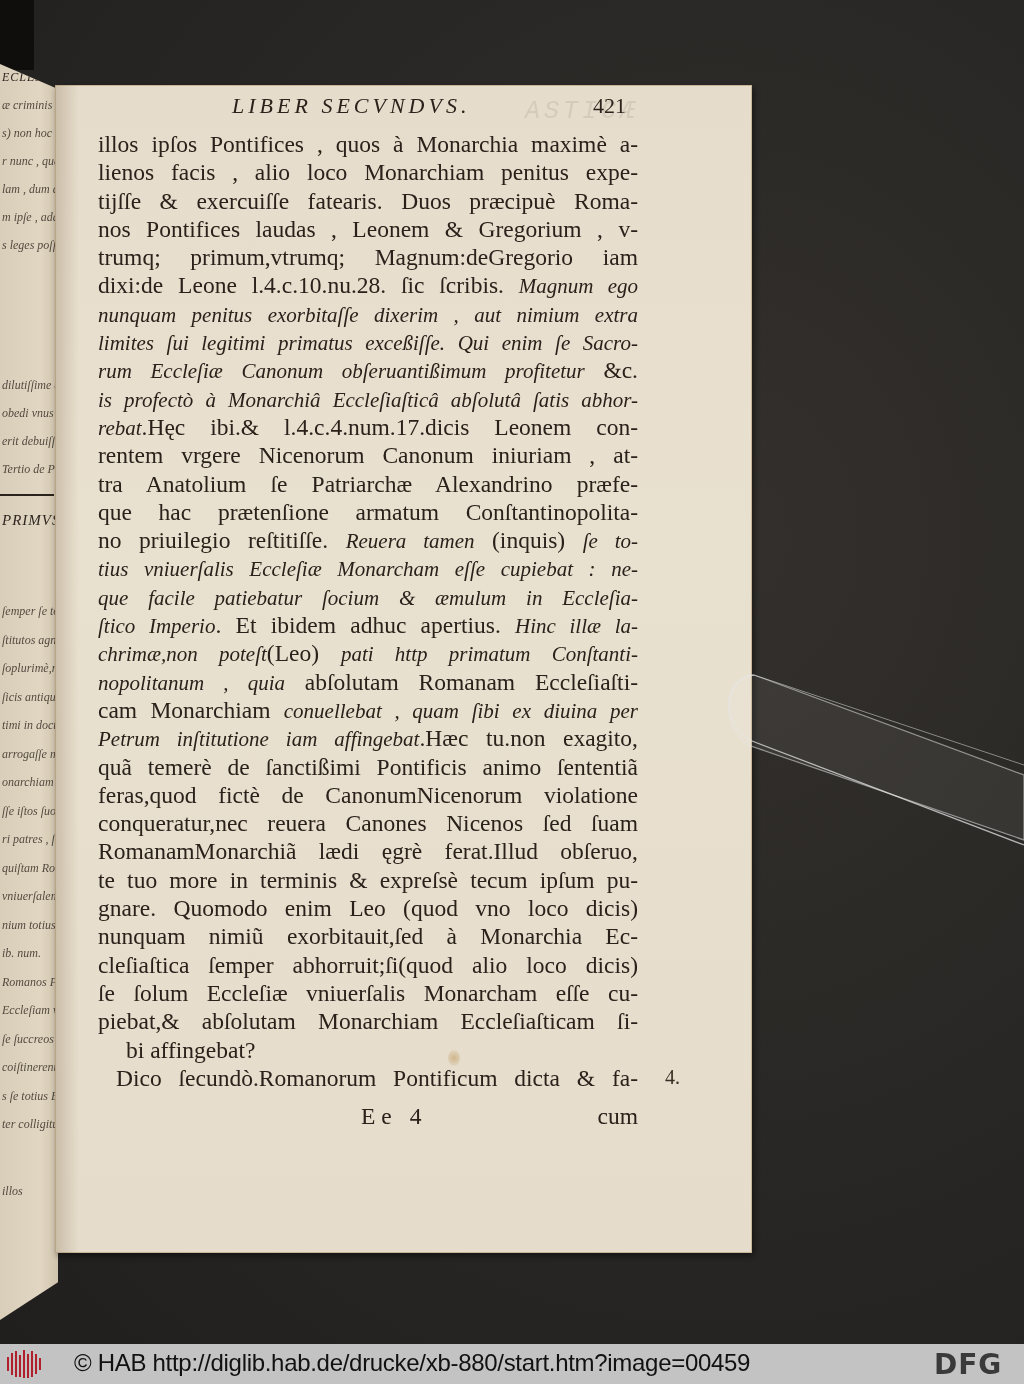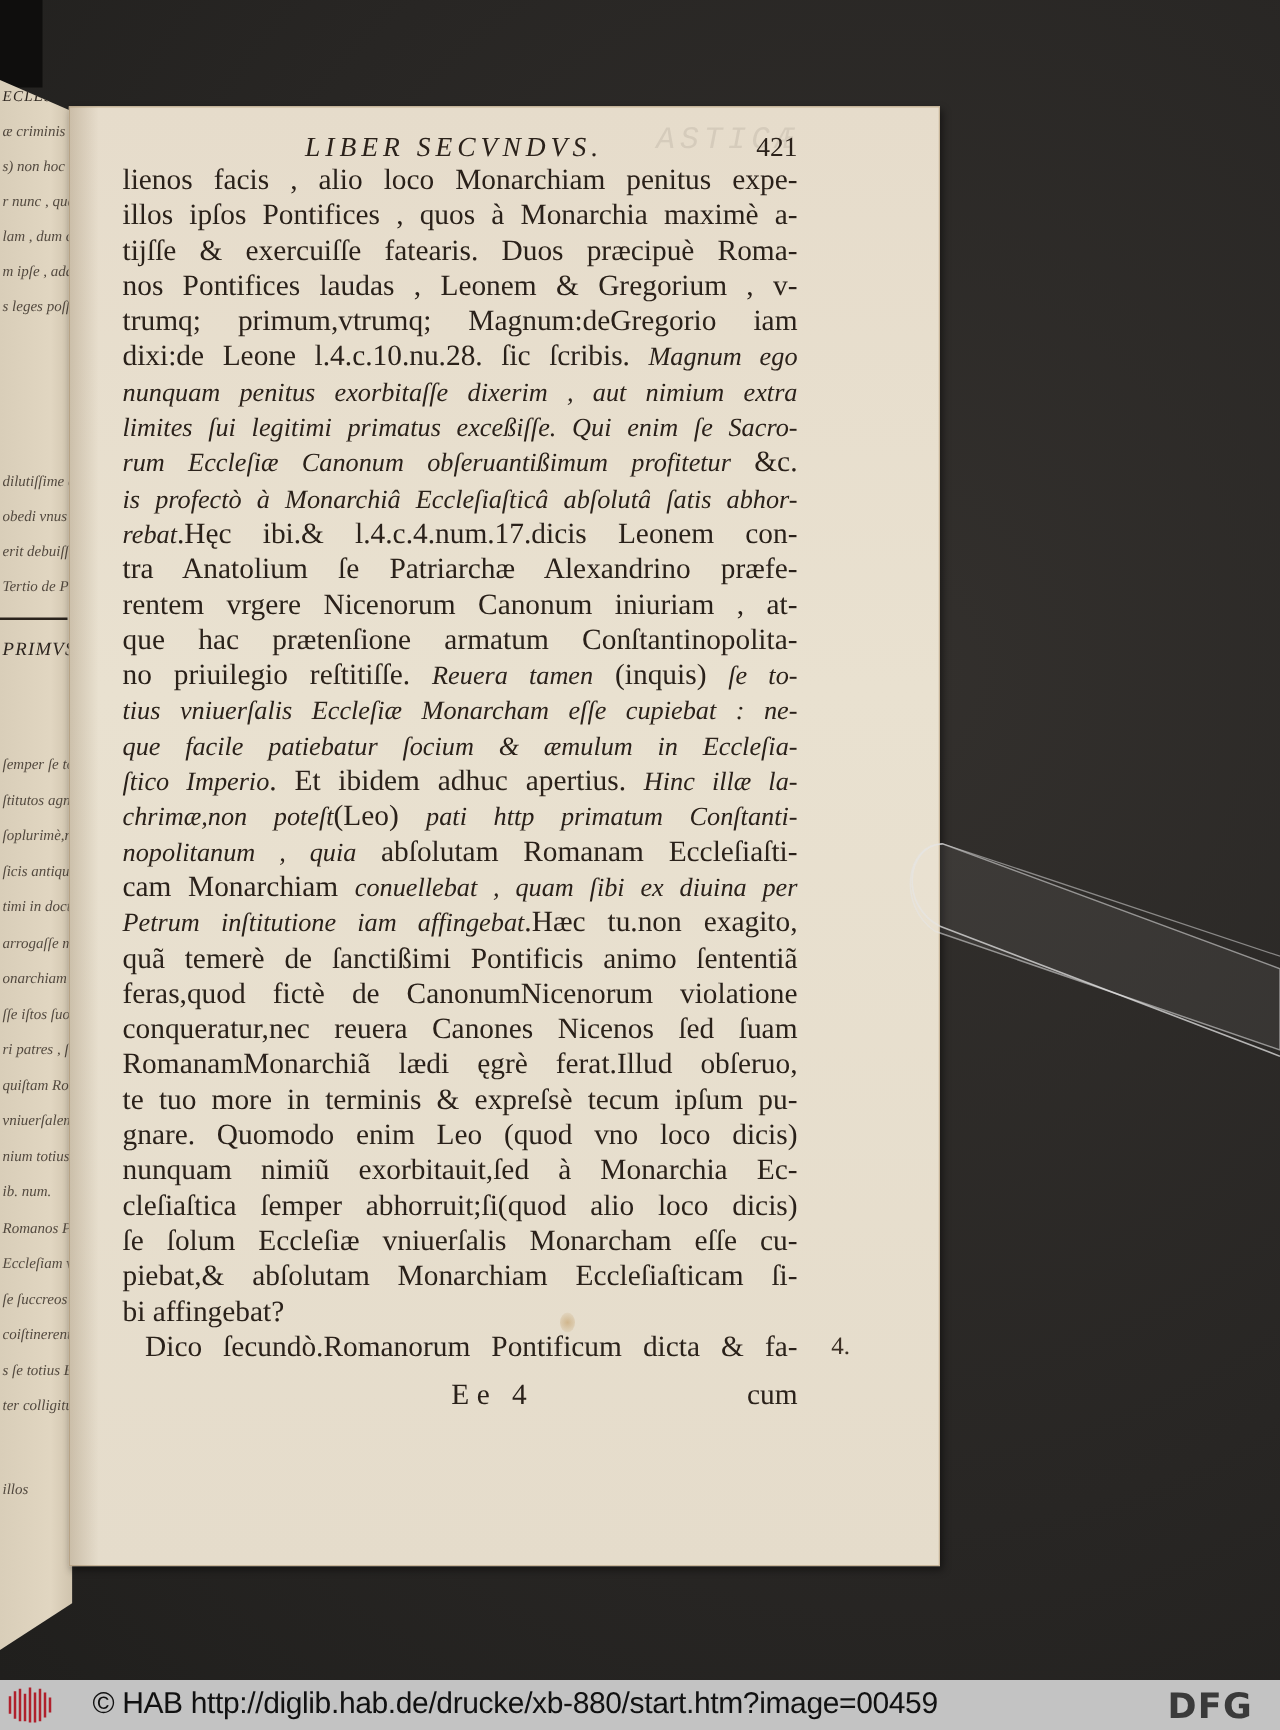--- a/index.html
+++ b/index.html
@@ -35,40 +35,40 @@
   .page {
     position: absolute; left: 55px; top: 85px; width: 697px; height: 1168px;
     background: linear-gradient(180deg, #e6dccb 0%, #e9e1d0 40%, #e5dccb 100%);
     box-shadow: 0 0 0 1px #c8b598 inset, 2px 3px 6px rgba(0,0,0,.45);
   }
   .page::before {
     content: ""; position: absolute; left: 0; top: 0; width: 24px; height: 100%;
     background: linear-gradient(90deg, rgba(150,130,100,.35), rgba(150,130,100,0));
   }
   .running-head {
-    position: absolute; top: 8px; left: 16px; width: 697px; height: 30px; margin-top: 12px;
+    position: absolute; top: 8px; left: 4px; width: 697px; height: 30px;
   }
   .running-head .title {
     position: absolute; left: 173px; top: 0;
     font-family: "Liberation Serif", serif; font-style: italic;
     font-size: 22px; letter-spacing: 4px; color: #2b221b;
   }
   .running-head .folio {
     position: absolute; left: 534px; top: 0;
     font-family: "Liberation Serif", serif; font-size: 22px; color: #2b221b;
   }
   .text-block {
     position: absolute; left: 43px; top: 45px; width: 540px;
     font-family: "Liberation Serif", serif; font-size: 23.5px; color: #2a211a;
   }
   .line {
     height: 28.3px; line-height: 28.3px; white-space: nowrap;
     text-align: justify; text-align-last: justify;
   }
-  .line.last { text-align-last: left; }
+  .line.last { text-align-last: left; margin-left: 28px; }
   .line.indent { padding-left: 18px; }
   .it { font-style: italic; font-size: 21px; }
   .signature-line {
     position: absolute; left: 43px; top: 1018px; width: 540px; height: 28px;
     font-family: Liberation Serif, serif; font-size: 23.5px; color: #2a211a;
   }
   .signature-line .sig { position: absolute; left: 263px; letter-spacing: 6px; }
   .signature-line .catch { position: absolute; right: 0; }
   .margin-note {
     position: absolute; left: 610px; top: 981px; font-family: "Liberation Serif", serif;
@@ -147,33 +147,33 @@
   </div>
 
 <div class="page">
   <div class="ghost" style="left:470px; top:12px;">ASTICÆ</div>
   <div class="running-head">
     <span class="title">LIBER SECVNDVS.</span>
     <span class="folio">421</span>
   </div>
 
   <div class="text-block" id="textBlock">
+      <div class="line"><span>illos ipſos Pontifices , quos à Monarchia maximè a-</span></div>
       <div class="line"><span>lienos facis , alio loco Monarchiam penitus expe-</span></div>
-      <div class="line"><span>illos ipſos Pontifices , quos à Monarchia maximè a-</span></div>
       <div class="line"><span>tijſſe &amp; exercuiſſe fatearis.  Duos præcipuè Roma-</span></div>
       <div class="line"><span>nos  Pontifices  laudas , Leonem &amp;  Gregorium , v-</span></div>
       <div class="line"><span>trumq; primum,vtrumq; Magnum:deGregorio iam</span></div>
       <div class="line"><span>dixi:de Leone l.4.c.10.nu.28. ſic ſcribis.  </span><span class="it">Magnum ego</span></div>
       <div class="line"><span class="it">nunquam penitus exorbitaſſe dixerim , aut nimium extra</span></div>
       <div class="line"><span class="it">limites ſui legitimi primatus exceßiſſe. Qui enim ſe Sacro-</span></div>
       <div class="line"><span class="it">rum Eccleſiæ Canonum obſeruantißimum profitetur </span><span>&amp;c.</span></div>
       <div class="line"><span class="it">is profectò à Monarchiâ Eccleſiaſticâ abſolutâ ſatis abhor-</span></div>
       <div class="line"><span class="it">rebat</span><span>.Hęc ibi.&amp; l.4.c.4.num.17.dicis Leonem con-</span></div>
+      <div class="line"><span>rentem vrgere Nicenorum Canonum iniuriam , at-</span></div>
       <div class="line"><span>tra Anatolium ſe Patriarchæ Alexandrino præfe-</span></div>
-      <div class="line"><span>rentem vrgere Nicenorum Canonum iniuriam , at-</span></div>
       <div class="line"><span>que hac prætenſione armatum Conſtantinopolita-</span></div>
       <div class="line"><span>no priuilegio reſtitiſſe. </span><span class="it">Reuera tamen</span><span> (inquis) </span><span class="it">ſe to-</span></div>
       <div class="line"><span class="it">tius vniuerſalis Eccleſiæ Monarcham eſſe cupiebat : ne-</span></div>
       <div class="line"><span class="it">que facile patiebatur ſocium &amp; æmulum in Eccleſia-</span></div>
       <div class="line"><span class="it">ſtico Imperio</span><span>.  Et ibidem adhuc apertius.  </span><span class="it">Hinc illæ la-</span></div>
       <div class="line"><span class="it">chrimæ,non poteſt</span><span>(Leo) </span><span class="it">pati http primatum Conſtanti-</span></div>
       <div class="line"><span class="it">nopolitanum , quia</span><span> abſolutam  Romanam  Eccleſiaſti-</span></div>
       <div class="line"><span>cam Monarchiam </span><span class="it">conuellebat , quam ſibi ex diuina per</span></div>
       <div class="line"><span class="it">Petrum inſtitutione iam affingebat</span><span>.Hæc tu.non exagito,</span></div>
       <div class="line"><span>quã temerè de ſanctißimi Pontificis animo ſententiã</span></div>

